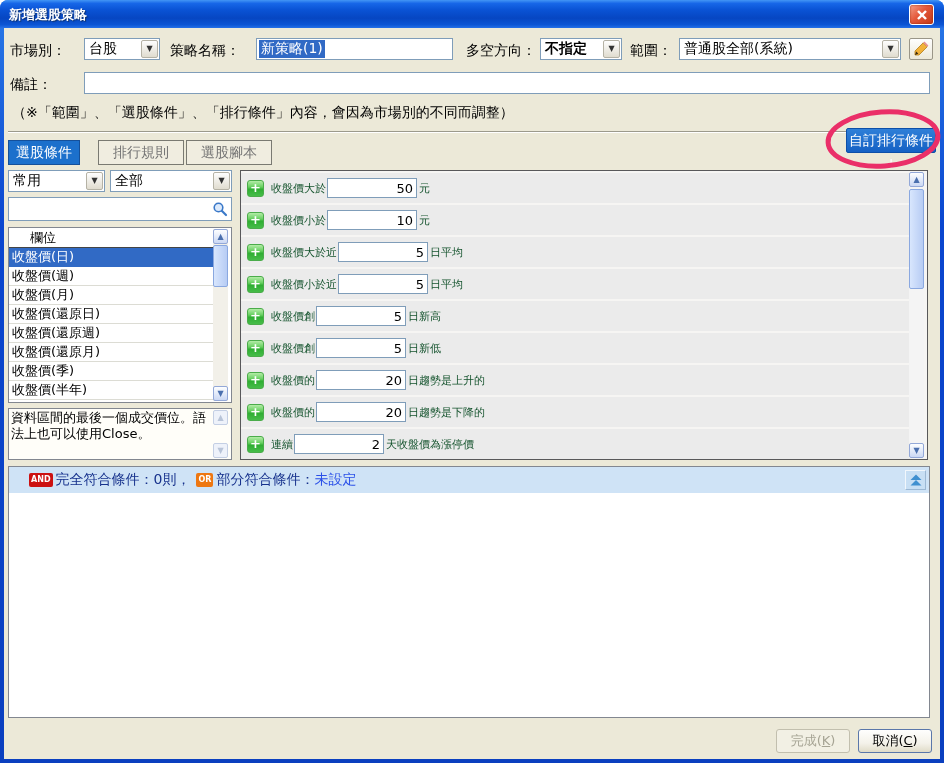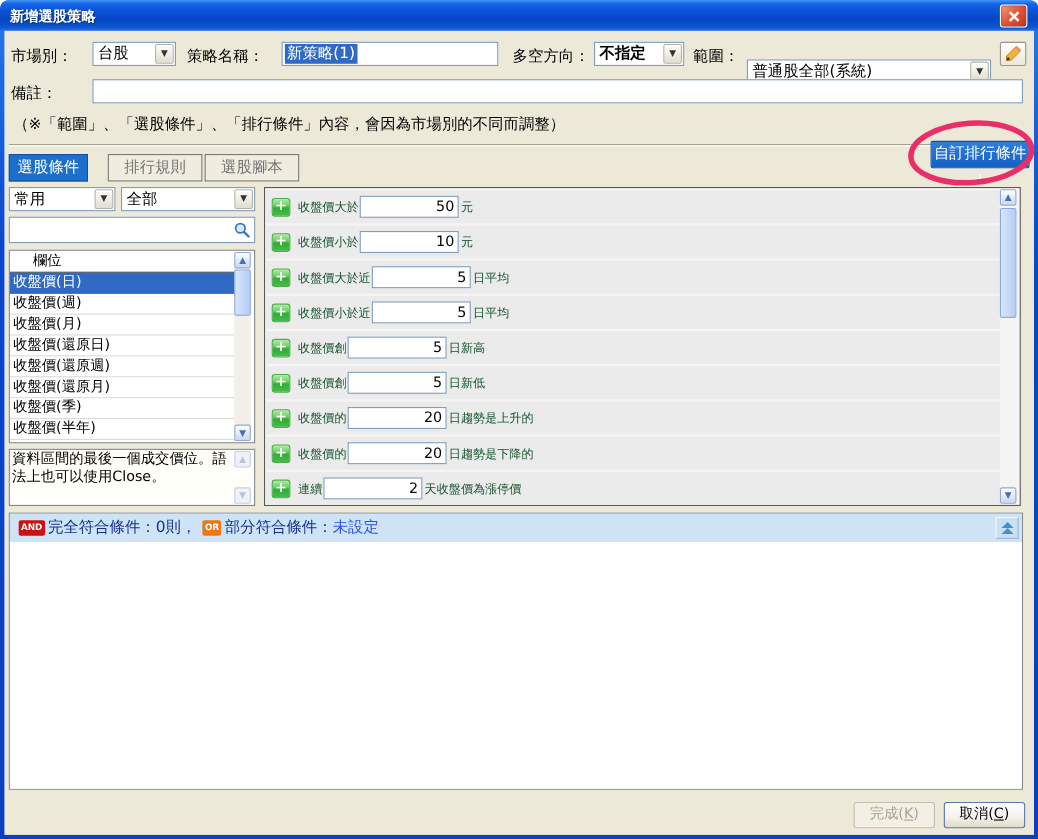--- a/index.html
+++ b/index.html
@@ -88,21 +88,21 @@
     background:linear-gradient(180deg,#b2eca6 0%,#66cf60 40%,#2fae33 55%,#46bc49 100%);
     color:#fff; font-weight:bold; font-size:13px; line-height:14px; text-align:center; margin-right:7px; }
   .cond-text { font-size:11px; color:#14532d; white-space:nowrap; }
   .cond-input { width:90px; height:20px; border:1px solid #7f9db9; background:#fff; font-size:13px;
     text-align:right; padding-right:3px; margin:0 2px 0 1px; font-family:inherit; }
 
   
   .status-box { position:absolute; left:8px; top:466px; width:922px; height:252px;
     border:1px solid #828790; background:#fff; }
   .status-strip { position:absolute; left:0; top:0; right:0; height:26px; background:#cfe3f6;
-    display:flex; align-items:center; padding-left:8px; }
+    display:flex; align-items:center; padding-left:20px; }
   .badge { height:14px; padding:0 2px; font-size:8px; font-weight:bold; color:#fff; border-radius:2px;
     line-height:14px; margin-right:3px; }
   .badge.and { background:#cc1111; }
   .badge.or { background:#ee7711; margin-left:6px; }
   .status-text { font-size:14px; color:#16318c; }
   .status-link { font-size:14px; color:#2b50e8; }
   .collapse-btn { position:absolute; right:3px; top:3px; width:21px; height:20px; background:#c8dff4;
     border:1px solid #f2f7fc; border-right-color:#9cb8d4; border-bottom-color:#9cb8d4;
     display:flex; align-items:center; justify-content:center; }
 
@@ -137,21 +137,21 @@
   <span class="lbl" style="left:170px; top:42px;">策略名稱：</span>
   <div class="textbox" style="left:256px; top:38px; width:197px;">
     <span class="sel-text">新策略(1)</span>
   </div>
   <span class="lbl" style="left:466px; top:42px;">多空方向：</span>
   <div class="dropdown" style="left:540px; top:38px; width:82px;font-weight:bold;">
     <span class="dd-value">不指定</span>
     <span class="dd-btn">▼</span>
   </div>
   <span class="lbl" style="left:630px; top:42px;">範圍：</span>
-  <div class="dropdown" style="left:679px; top:38px; width:222px;margin-top:16px;">
+  <div class="dropdown" style="left:679px; top:38px; width:222px;">
     <span class="dd-value">普通股全部(系統)</span>
     <span class="dd-btn">▼</span>
   </div>
   <div class="icon-btn" style="left:909px; top:38px;">
     <svg width="16" height="16" viewBox="0 0 16 16">
       <path d="M10.2 1.8 L14.2 5.8 L6 14 L2 14 L2 10 Z" fill="#f2b23a" stroke="#b27d18" stroke-width="0.8"></path>
       <path d="M11.5 0.6 L15.4 4.5 L14.2 5.8 L10.2 1.8 Z" fill="#e89090"></path>
       <path d="M3.2 10.6 L5.4 12.8 L2 14 Z" fill="#3a2a10"></path>
     </svg>
   </div>

